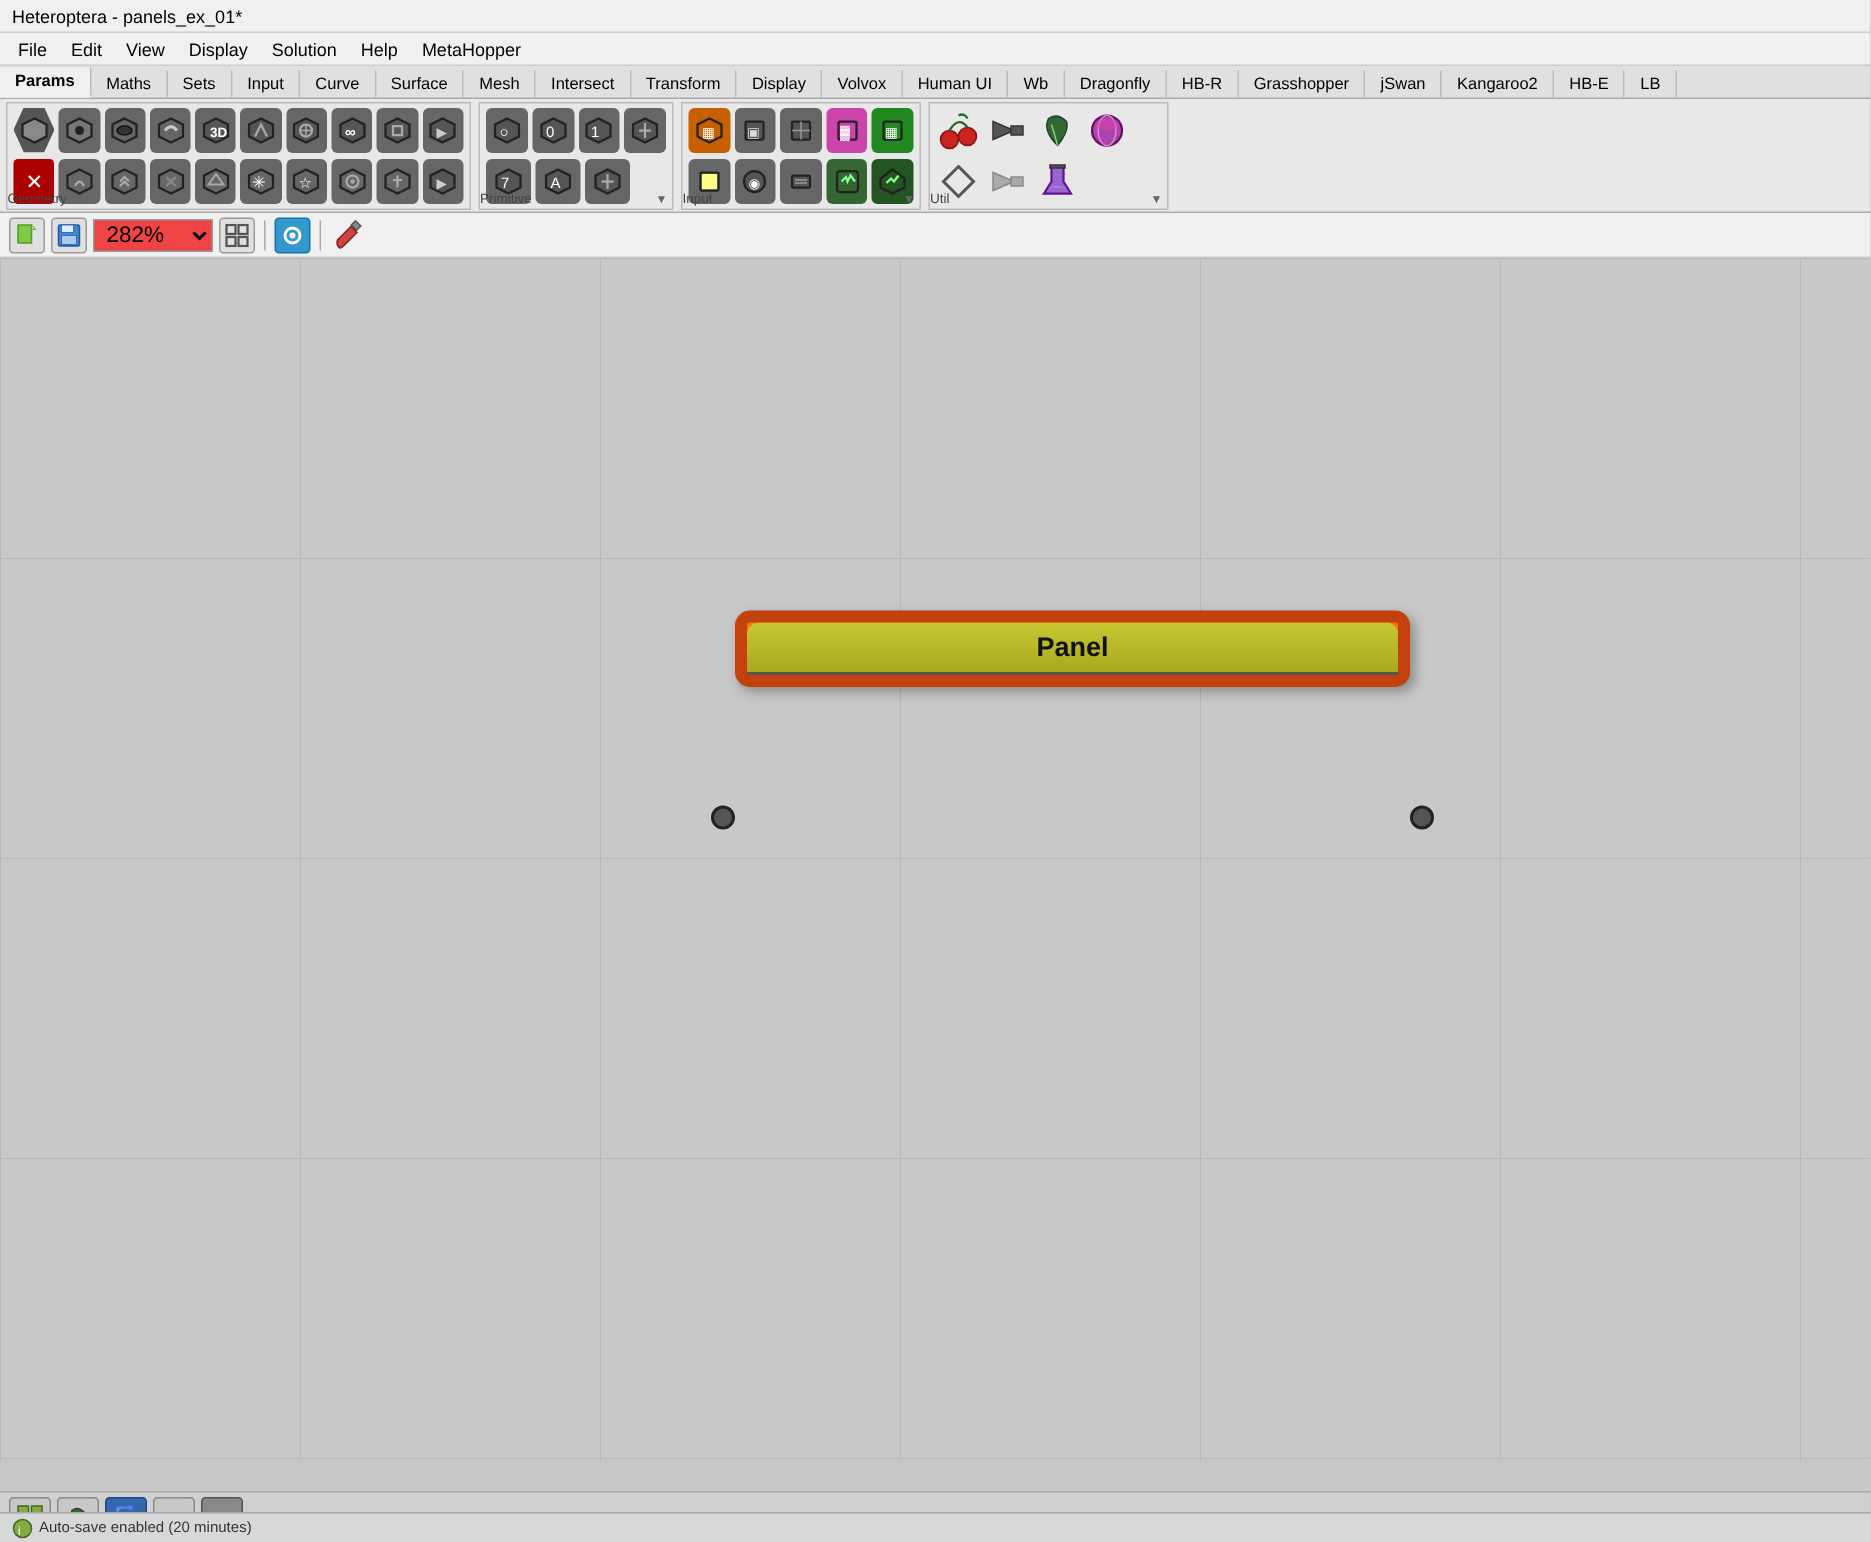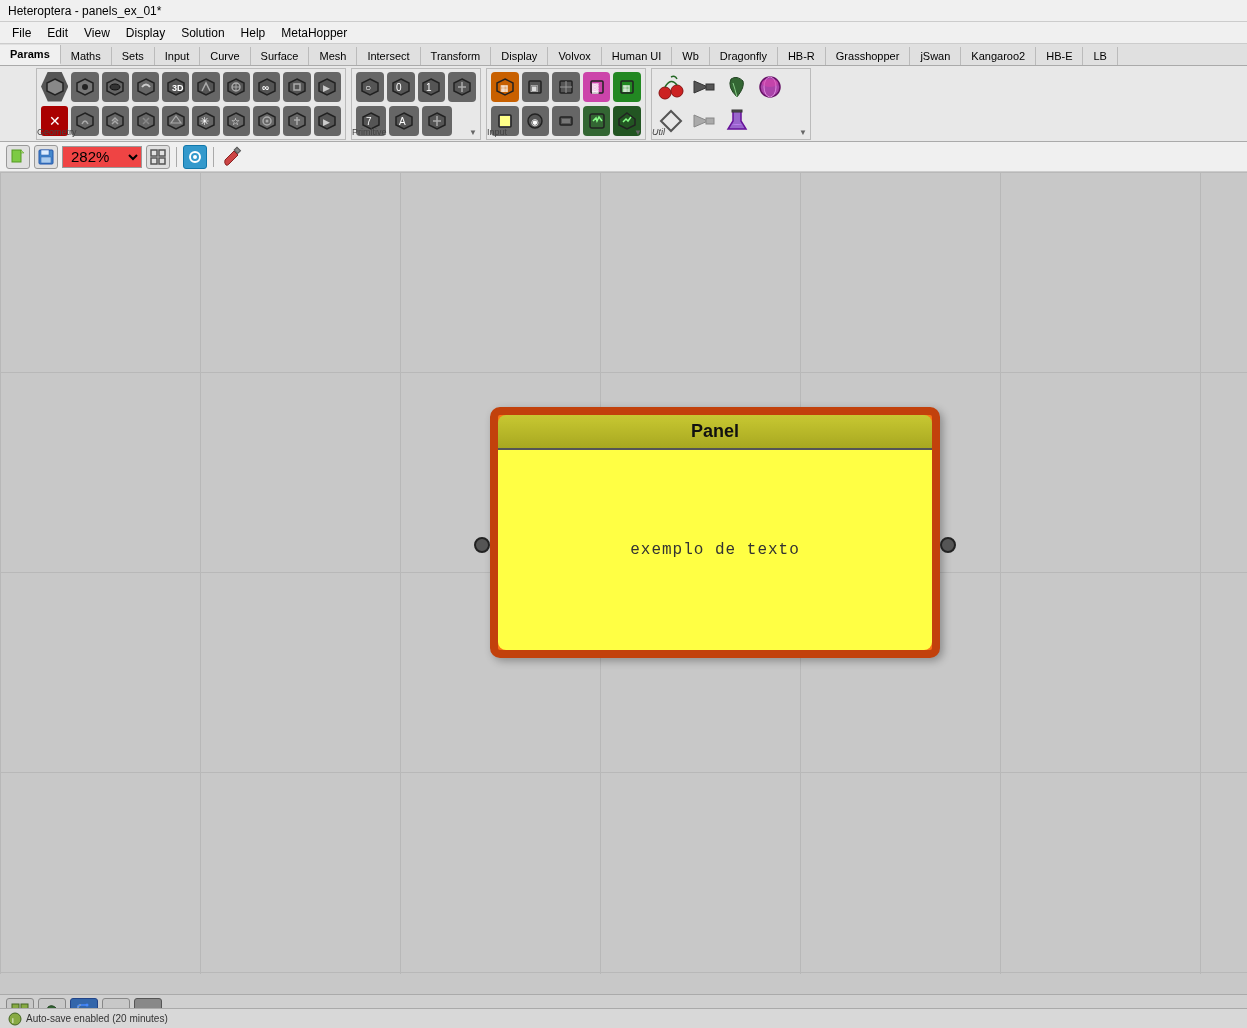--- a/index.html
+++ b/index.html
@@ -313,21 +313,21 @@
   <div class="tab">HB-R</div>
   <div class="tab">Grasshopper</div>
   <div class="tab">jSwan</div>
   <div class="tab">Kangaroo2</div>
   <div class="tab">HB-E</div>
   <div class="tab">LB</div>
 </div>
 
 <div id="toolbar">
 
-  <div class="group-wrapper" style="width: 310px; margin-left: 32px;">
+  <div class="group-wrapper" style="width: 310px;">
     <div class="icon-row">
 
       <div class="icon-btn" style="background:#555; clip-path: polygon(25% 0%, 75% 0%, 100% 50%, 75% 100%, 25% 100%, 0% 50%);">
         <svg width="18" height="18" viewBox="0 0 18 18">
             <polygon points="9,1 17,5 17,13 9,17 1,13 1,5" fill="#888" stroke="#222" stroke-width="1.5"></polygon>
           </svg>
       </div>
       <div class="icon-btn">
         <svg width="18" height="18" viewBox="0 0 18 18">
             <polygon points="9,1 17,5 17,13 9,17 1,13 1,5" fill="#777" stroke="#222" stroke-width="1.5"></polygon>
@@ -567,21 +567,21 @@
         <svg width="18" height="18" viewBox="0 0 18 18">
             <polygon points="9,1 17,7 17,13 9,17 1,13 1,7" fill="#225522" stroke="#222" stroke-width="1.5"></polygon>
             <path d="M5 10 L8 7 L10 9 L13 5" fill="none" stroke="#8f8" stroke-width="1.5"></path>
           </svg>
       </div>
     </div>
     <div class="group-label">Input</div>
     <div class="group-expand">▼</div>
   </div>
 
-  <div class="group-wrapper" style="width:160px;font-style:italic;">
+  <div class="group-wrapper" style="width:160px;">
     <div class="icon-row">
       <div class="icon-btn icon-cherry" style="background:transparent;">
         <svg width="28" height="28" viewBox="0 0 28 28">
           <circle cx="8" cy="20" r="6" fill="#cc2222" stroke="#881111" stroke-width="1"></circle>
           <circle cx="20" cy="18" r="6" fill="#cc2222" stroke="#881111" stroke-width="1"></circle>
           <path d="M8 14 Q14 4 20 12" fill="none" stroke="#226622" stroke-width="1.5"></path>
           <path d="M14 4 Q18 2 20 6" fill="none" stroke="#226622" stroke-width="1.5"></path>
         </svg>
       </div>
       <div class="icon-btn" style="background:transparent;">
@@ -674,23 +674,20 @@
   </div>
 </div>
 
 <div id="canvas-area" style="height: calc(1028px - 22px - 22px - 22px - 76px - 30px - 34px - 20px);">
 
   <div id="grasshopper-panel">
     <div class="gh-panel">
       <div class="gh-panel-header">
         <span>Panel</span>
       </div>
-      <div class="gh-panel-body">
-        <span class="gh-panel-text">exemplo de texto</span>
-      </div>
     </div>
 
     <div class="connector-left"></div>
 
     <div class="connector-right"></div>
   </div>
 
 </div>
 
 <div id="bottom-bar">

